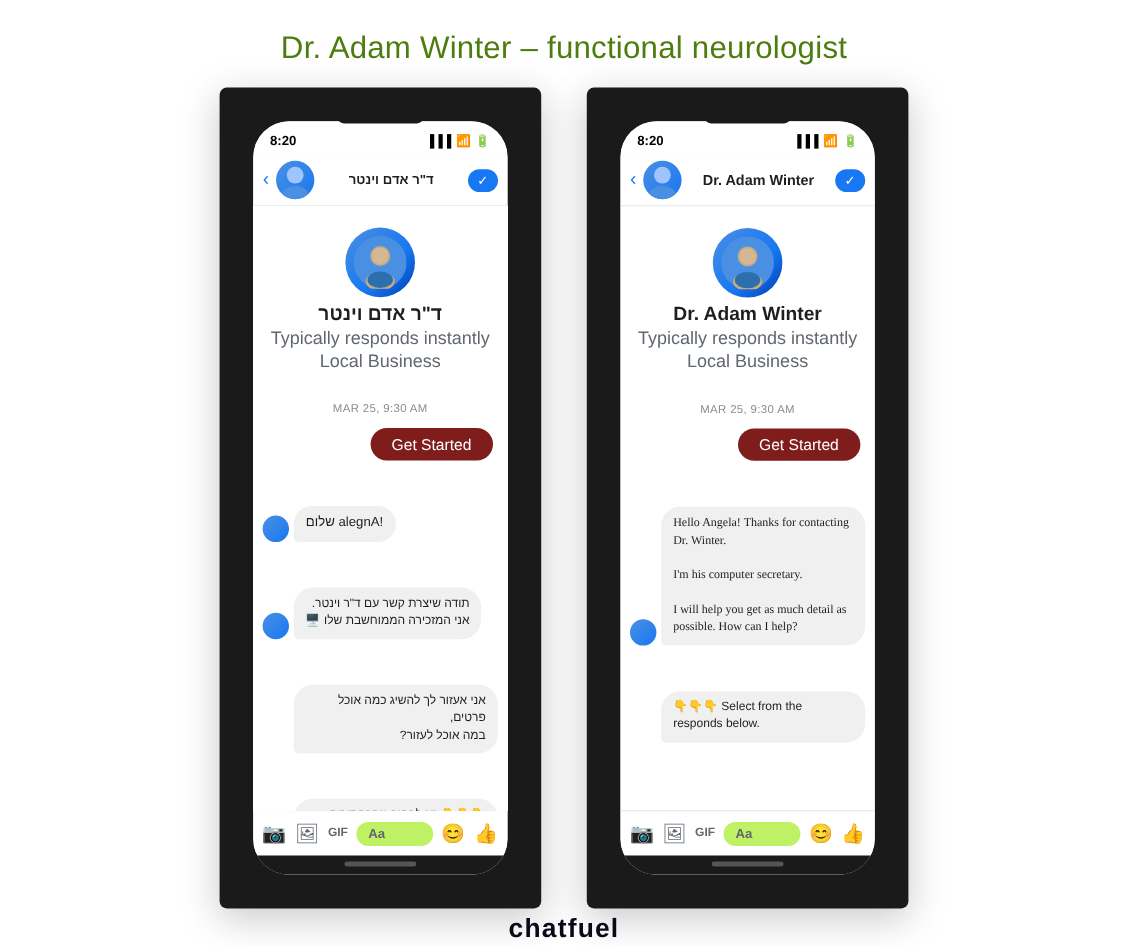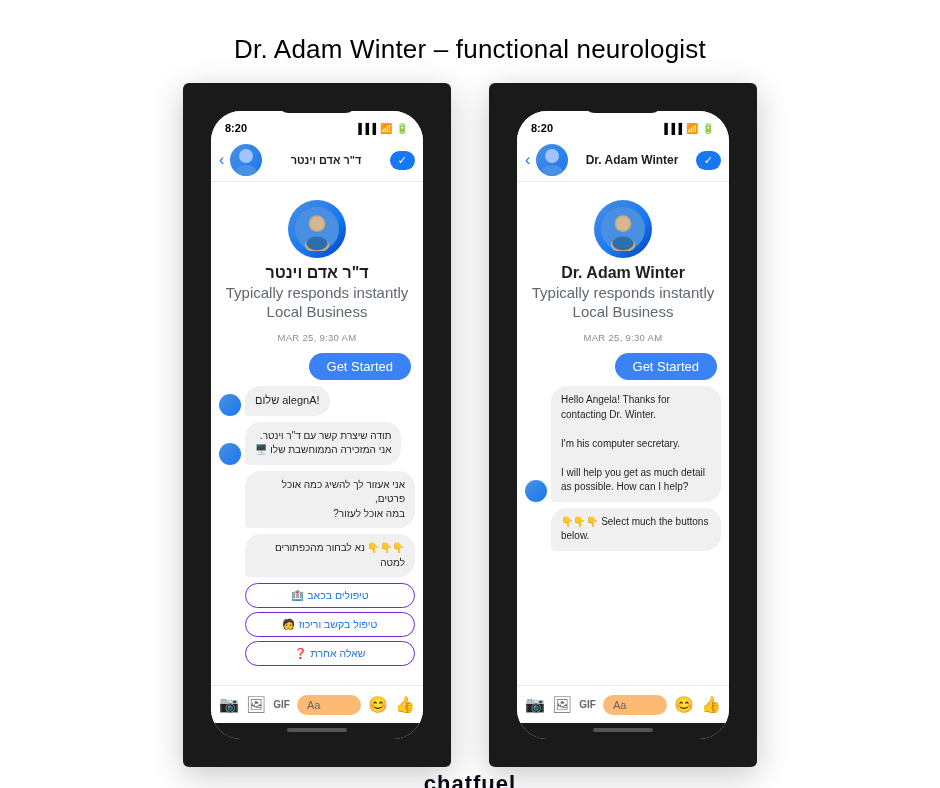--- a/index.html
+++ b/index.html
@@ -7,24 +7,24 @@
       background: #ffffff;
       font-family: -apple-system, BlinkMacSystemFont, 'Segoe UI', Helvetica, Arial, sans-serif;
       width: 940px;
       height: 788px;
       display: flex;
       flex-direction: column;
       align-items: center;
       overflow: hidden;
     }
     .page-title {
-      color: #000000;
+      color: #4d7c0f;
       font-size: 26px;
       font-weight: 400;
-      margin-top: 34px;
+      margin-top: 24px;
       margin-bottom: 18px;
       letter-spacing: 0.2px;
     }
     .phones-container {
       display: flex;
       gap: 38px;
       justify-content: center;
       align-items: flex-start;
     }
     
@@ -153,26 +153,26 @@
       font-weight: 700;
       color: #1c1e21;
     }
     .profile-sub {
       font-size: 15px;
       color: #606770;
     }
     .profile-date {
       font-size: 9.5px;
       color: #8a8d91;
-      margin-top: 10px;
+      margin-top: 24px;
       letter-spacing: 0.3px;
     }
     
     .get-started-btn {
-      background: #3b82f6;
+      background: #7f1d1d;
       color: #fff;
       border-radius: 18px;
       padding: 6px 18px;
       font-size: 13px;
       font-weight: 500;
       cursor: pointer;
       align-self: flex-end;
       margin-right: 4px;
     }
     
@@ -190,20 +190,21 @@
       flex-shrink: 0;
     }
     .bubble {
       background: #f0f0f0;
       border-radius: 16px 16px 16px 4px;
       padding: 7px 10px;
       font-size: 11px;
       color: #1c1e21;
       max-width: 190px;
       line-height: 1.45;
+      margin-top: 32px;
     }
     
     .qr-buttons {
       width: 100%;
       display: flex;
       flex-direction: column;
       gap: 4px;
       padding-left: 26px;
     }
     .qr-btn {
@@ -226,26 +227,27 @@
       gap: 7px;
       min-height: 38px;
     }
     .bottom-icon {
       color: #606770;
       font-size: 16px;
       cursor: pointer;
     }
     .input-field {
       flex: 1;
-      background: #fdba74;
+      background: #bef264;
       border-radius: 18px;
       padding: 4px 10px;
       font-size: 11px;
       color: #606770;
       border: none;
+      font-weight: bold;
     }
     .home-indicator {
       background: #1a1a1a;
       width: 100%;
       display: flex;
       justify-content: center;
       padding: 5px 0 7px 0;
       border-radius: 0 0 30px 30px;
     }
     .home-bar {
@@ -406,29 +408,29 @@
           <div class="profile-name" style="font-size:16px; font-weight:700;">Dr. Adam Winter</div>
           <div class="profile-sub">Typically responds instantly</div>
           <div class="profile-sub">Local Business</div>
           <div class="profile-date">MAR 25, 9:30 AM</div>
         </div>
 
         <div class="get-started-btn">Get Started</div>
 
         <div class="msg-row">
           <div class="msg-avatar-small"></div>
-          <div class="bubble" style="font-size:10px; white-space:pre-line;">Hello Angela! Thanks for contacting Dr. Winter.
+          <div class="bubble" style="font-size:10px; white-space:pre-line;font-family:Liberation Serif, serif;">Hello Angela! Thanks for contacting Dr. Winter.
 
 I'm his computer secretary.
 
 I will help you get as much detail as possible. How can I help?</div>
         </div>
         <div class="msg-row">
           <div style="width:22px; flex-shrink:0;"></div>
-          <div class="bubble" style="font-size:10px;">👇👇👇 Select much the buttons below.</div>
+          <div class="bubble" style="font-size:10px;">👇👇👇 Select from the responds below.</div>
         </div>
 
 
       </div>
 
       <div class="bottom-bar">
         <span class="bottom-icon">📷</span>
         <span class="bottom-icon">🖼</span>
         <span class="bottom-icon" style="font-size:10px; font-weight:700; color:#606770;">GIF</span>
         <div class="input-field">Aa</div>

